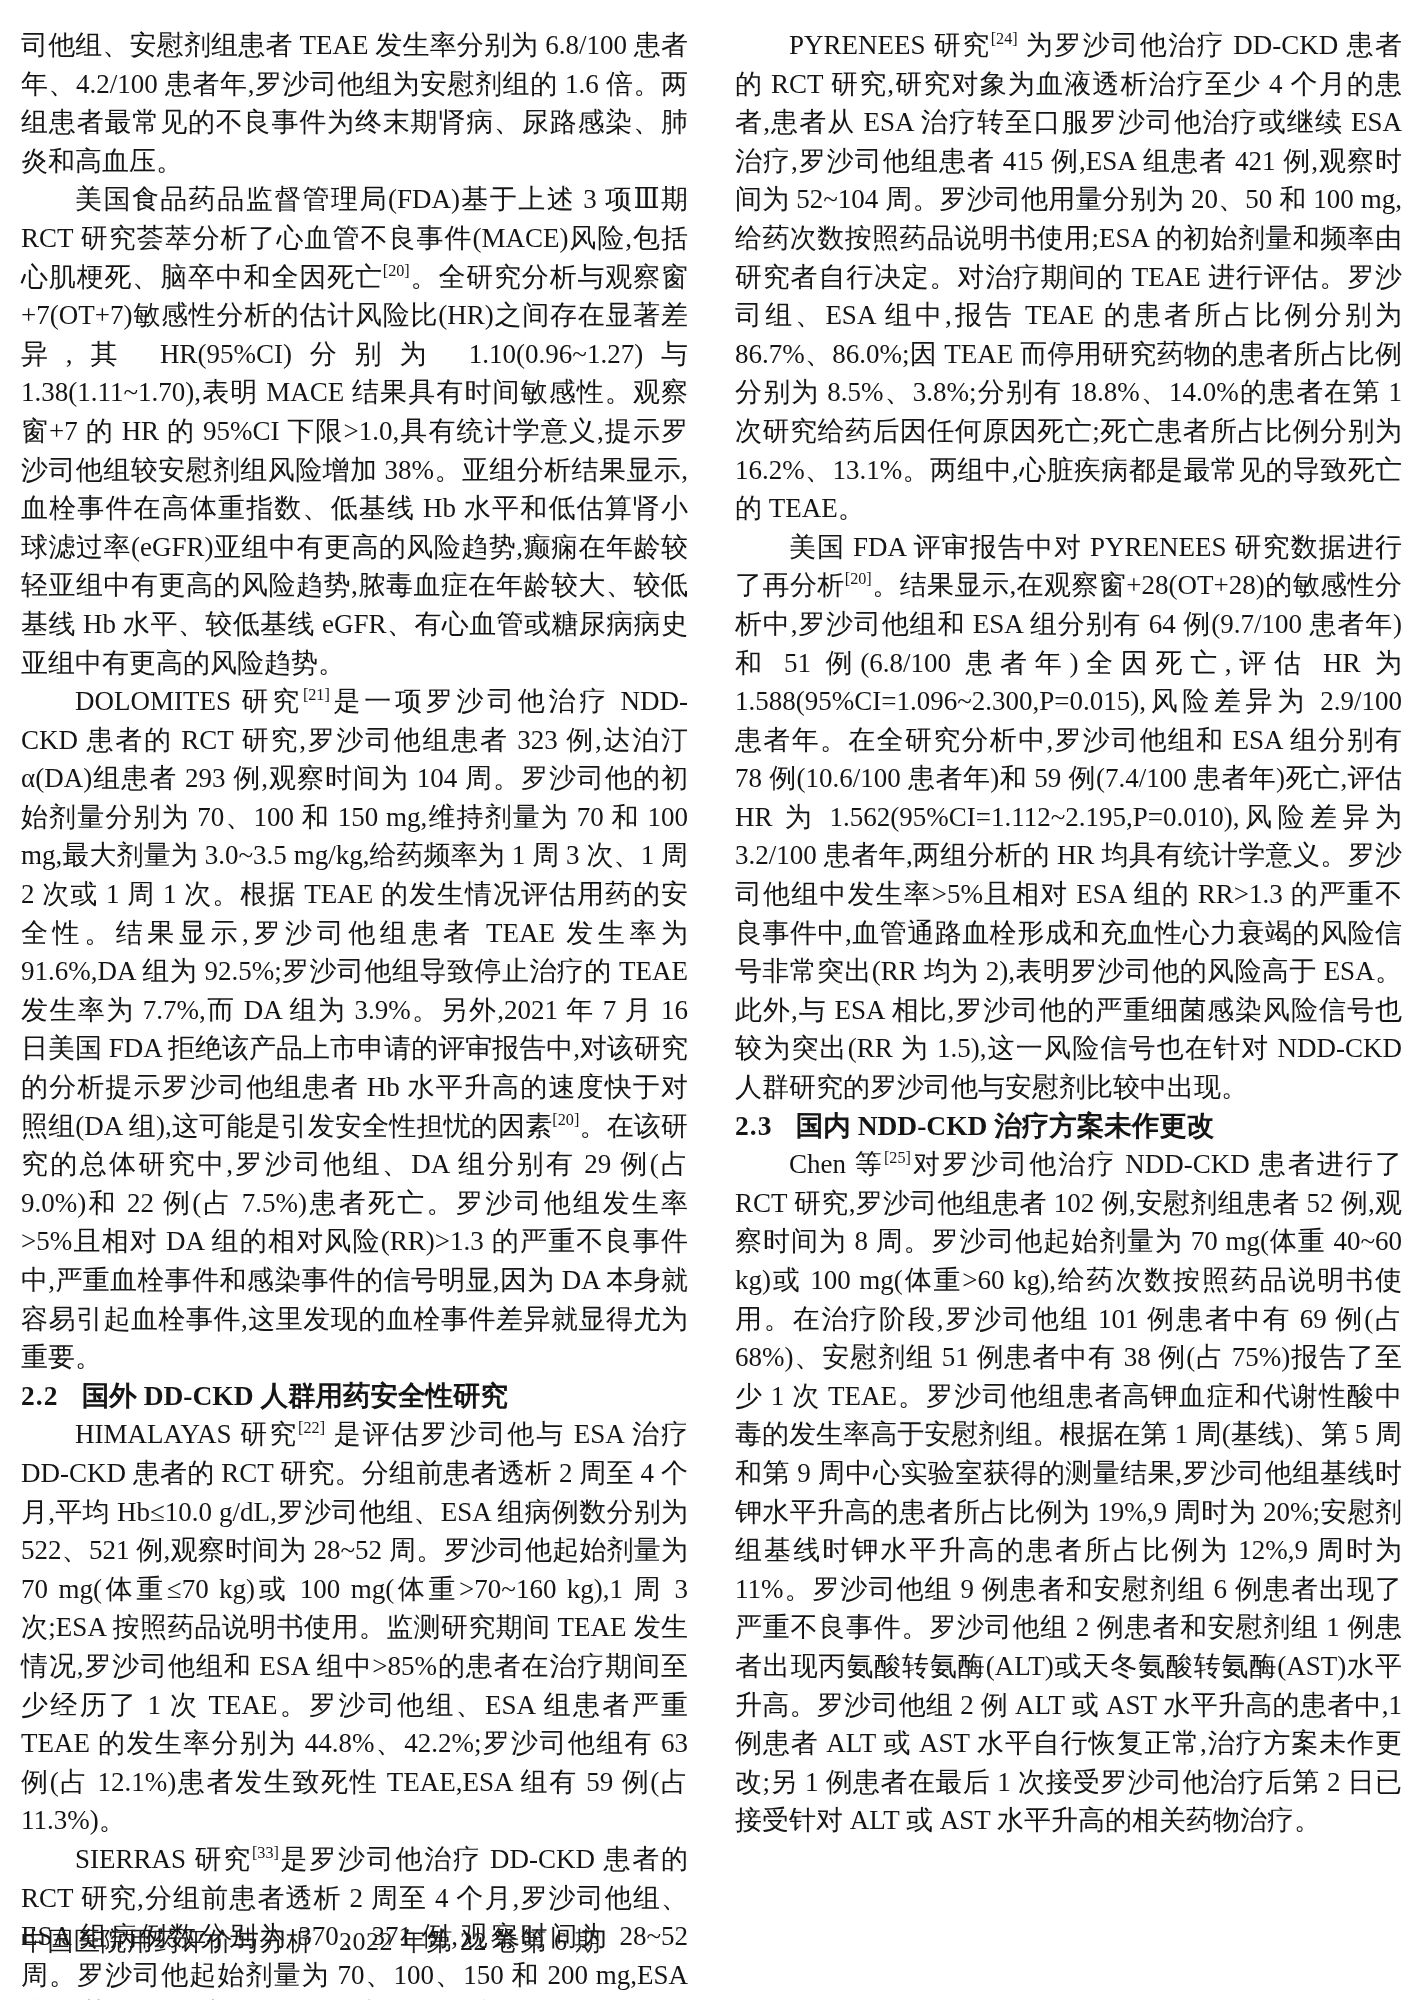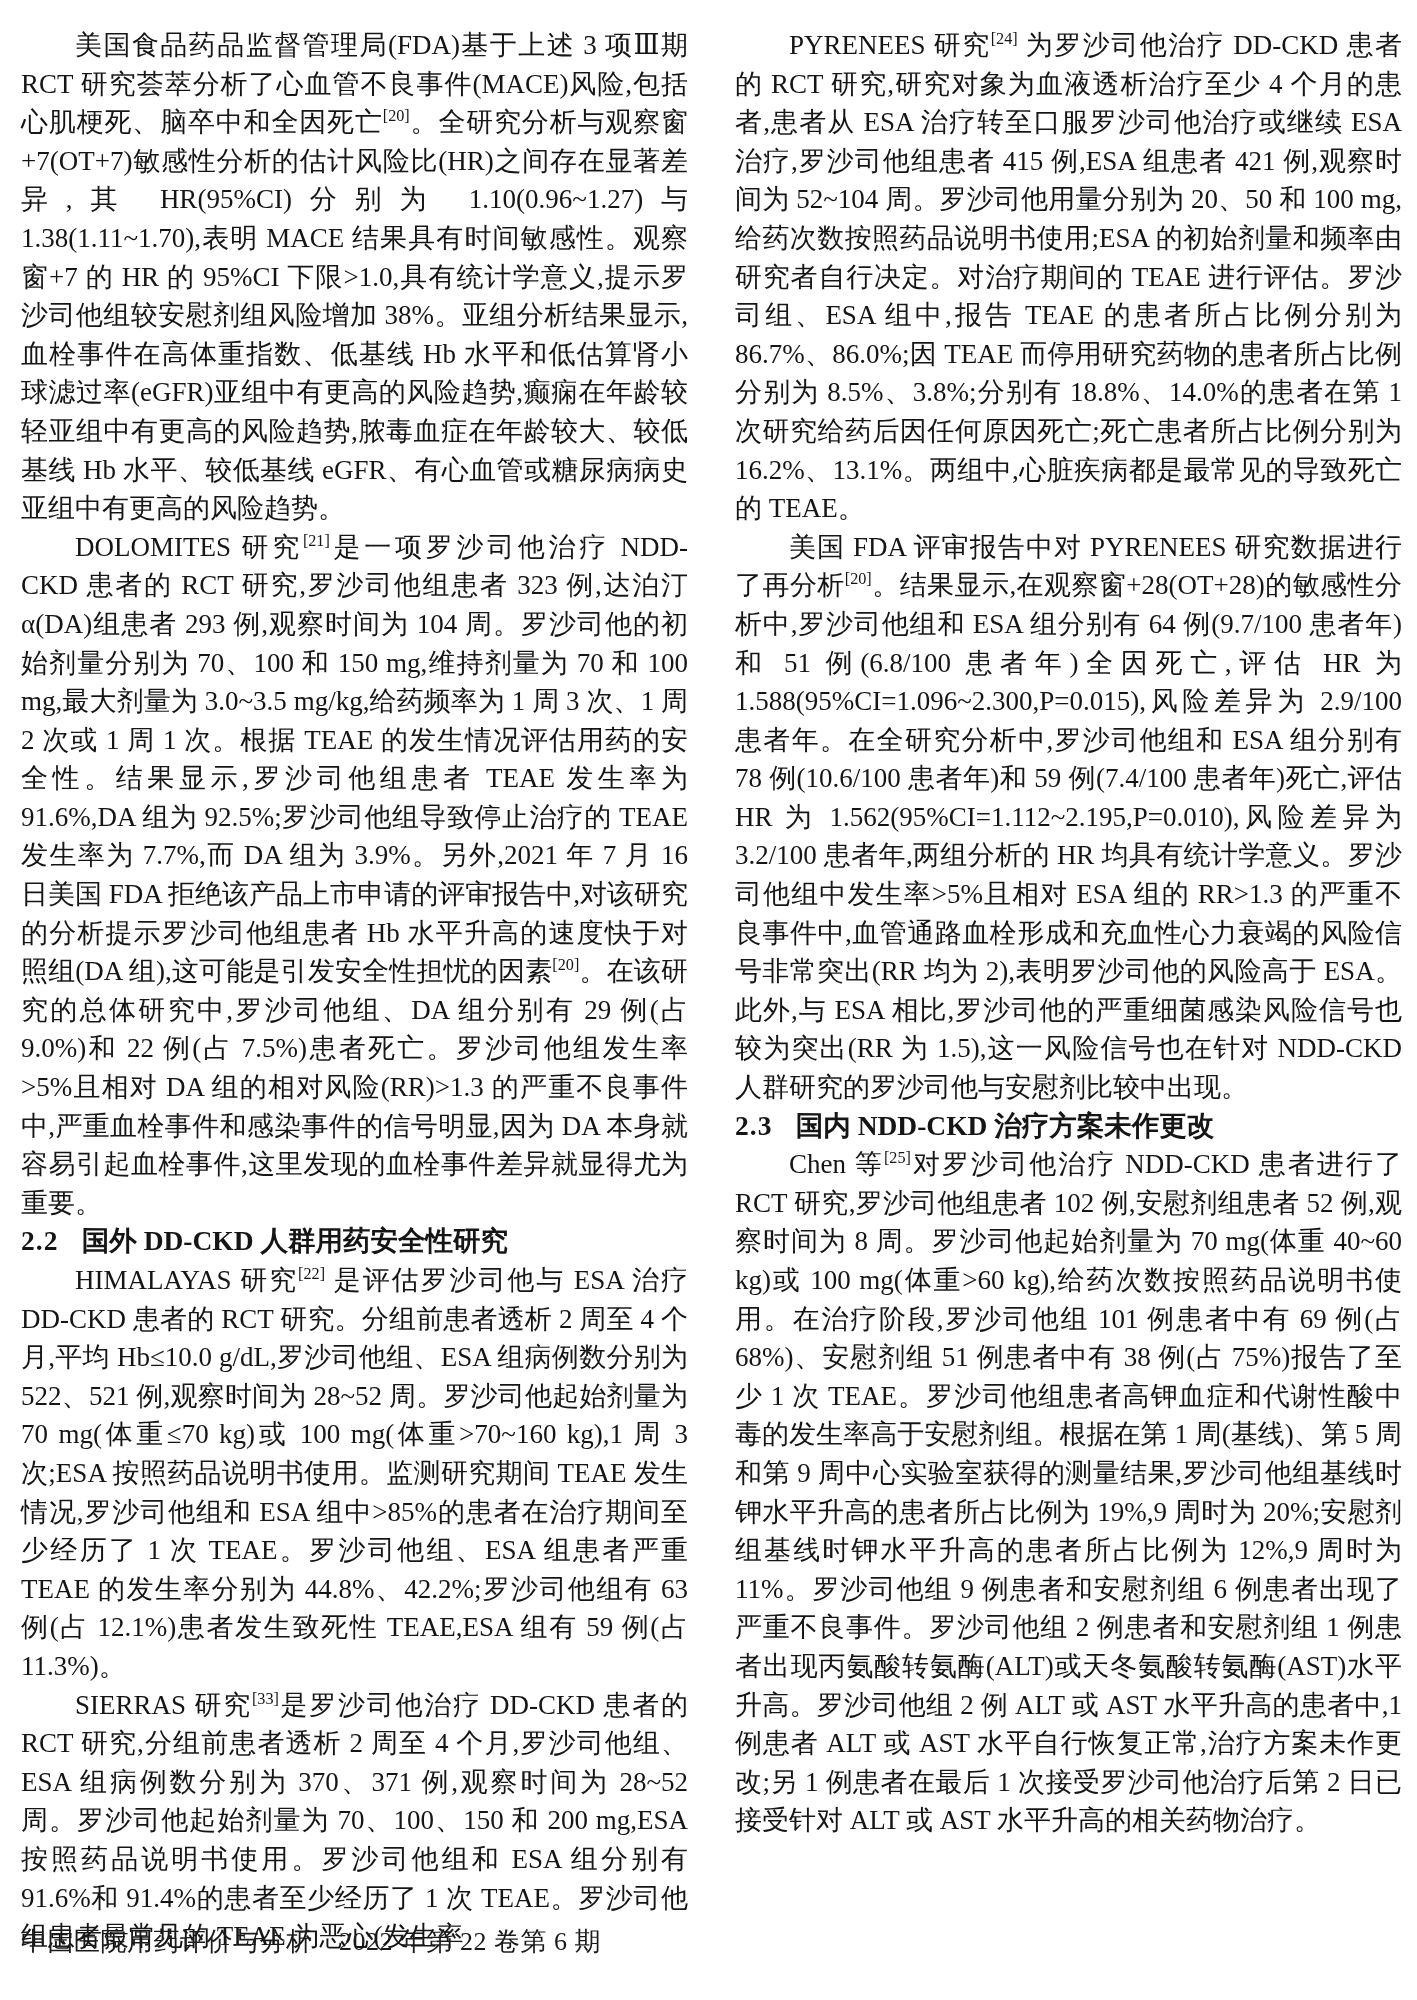--- a/index.html
+++ b/index.html
@@ -33,20 +33,21 @@
   }
   .footer .cn{letter-spacing:0.5px;}
   .footer .en{font-family:"Liberation Serif","DejaVu Serif",serif;}
 </style>
 </head>
 <body>
 
 <div class="page">
   <div class="cols">
     <div class="col">
+        <p><span>司他组、安慰剂组患者 TEAE 发生率分别为 6.8/100 患者年、4.2/100 患者年,罗沙司他组为安慰剂组的 1.6 倍。两组患者最常见的不良事件为终末期肾病、尿路感染、肺炎和高血压。</span></p>
         <p class="ind"><span>美国食品药品监督管理局(FDA)基于上述 3 项Ⅲ期 RCT 研究荟萃分析了心血管不良事件(MACE)风险,包括心肌梗死、脑卒中和全因死亡</span><span class="sup">[20]</span><span>。全研究分析与观察窗+7(OT+7)敏感性分析的估计风险比(</span><span class="it">HR</span><span>)之间存在显著差异,其 </span><span class="it">HR</span><span>(95%</span><span class="it">CI</span><span>)分别为 1.10(0.96~1.27)与 1.38(1.11~1.70),表明 MACE 结果具有时间敏感性。观察窗+7 的 </span><span class="it">HR</span><span> 的 95%</span><span class="it">CI</span><span> 下限&gt;1.0,具有统计学意义,提示罗沙司他组较安慰剂组风险增加 38%。亚组分析结果显示,血栓事件在高体重指数、低基线 Hb 水平和低估算肾小球滤过率(eGFR)亚组中有更高的风险趋势,癫痫在年龄较轻亚组中有更高的风险趋势,脓毒血症在年龄较大、较低基线 Hb 水平、较低基线 eGFR、有心血管或糖尿病病史亚组中有更高的风险趋势。</span></p>
         <p class="ind"><span>DOLOMITES 研究</span><span class="sup">[21]</span><span>是一项罗沙司他治疗 NDD-CKD 患者的 RCT 研究,罗沙司他组患者 323 例,达泊汀 α(DA)组患者 293 例,观察时间为 104 周。罗沙司他的初始剂量分别为 70、100 和 150 mg,维持剂量为 70 和 100 mg,最大剂量为 3.0~3.5 mg/kg,给药频率为 1 周 3 次、1 周 2 次或 1 周 1 次。根据 TEAE 的发生情况评估用药的安全性。结果显示,罗沙司他组患者 TEAE 发生率为 91.6%,DA 组为 92.5%;罗沙司他组导致停止治疗的 TEAE 发生率为 7.7%,而 DA 组为 3.9%。另外,2021 年 7 月 16 日美国 FDA 拒绝该产品上市申请的评审报告中,对该研究的分析提示罗沙司他组患者 Hb 水平升高的速度快于对照组(DA 组),这可能是引发安全性担忧的因素</span><span class="sup">[20]</span><span>。在该研究的总体研究中,罗沙司他组、DA 组分别有 29 例(占 9.0%)和 22 例(占 7.5%)患者死亡。罗沙司他组发生率&gt;5%且相对 DA 组的相对风险(</span><span class="it">RR</span><span>)&gt;1.3 的严重不良事件中,严重血栓事件和感染事件的信号明显,因为 DA 本身就容易引起血栓事件,这里发现的血栓事件差异就显得尤为重要。</span></p>
         <h3><span class="hnum">2.2</span><span>国外 DD-CKD 人群用药安全性研究</span></h3>
         <p class="ind"><span>HIMALAYAS 研究</span><span class="sup">[22]</span><span> 是评估罗沙司他与 ESA 治疗 DD-CKD 患者的 RCT 研究。分组前患者透析 2 周至 4 个月,平均 Hb≤10.0 g/dL,罗沙司他组、ESA 组病例数分别为 522、521 例,观察时间为 28~52 周。罗沙司他起始剂量为 70 mg(体重≤70 kg)或 100 mg(体重&gt;70~160 kg),1 周 3 次;ESA 按照药品说明书使用。监测研究期间 TEAE 发生情况,罗沙司他组和 ESA 组中&gt;85%的患者在治疗期间至少经历了 1 次 TEAE。罗沙司他组、ESA 组患者严重 TEAE 的发生率分别为 44.8%、42.2%;罗沙司他组有 63 例(占 12.1%)患者发生致死性 TEAE,ESA 组有 59 例(占 11.3%)。</span></p>
         <p class="ind"><span>SIERRAS 研究</span><span class="sup">[33]</span><span>是罗沙司他治疗 DD-CKD 患者的 RCT 研究,分组前患者透析 2 周至 4 个月,罗沙司他组、ESA 组病例数分别为 370、371 例,观察时间为 28~52 周。罗沙司他起始剂量为 70、100、150 和 200 mg,ESA 按照药品说明书使用。罗沙司他组和 ESA 组分别有 91.6%和 91.4%的患者至少经历了 1 次 TEAE。罗沙司他组患者最常见的 TEAE 为恶心(发生率</span></p>
       </div>
     <div class="col">
         <p class="ind"><span>PYRENEES 研究</span><span class="sup">[24]</span><span> 为罗沙司他治疗 DD-CKD 患者的 RCT 研究,研究对象为血液透析治疗至少 4 个月的患者,患者从 ESA 治疗转至口服罗沙司他治疗或继续 ESA 治疗,罗沙司他组患者 415 例,ESA 组患者 421 例,观察时间为 52~104 周。罗沙司他用量分别为 20、50 和 100 mg,给药次数按照药品说明书使用;ESA 的初始剂量和频率由研究者自行决定。对治疗期间的 TEAE 进行评估。罗沙司组、ESA 组中,报告 TEAE 的患者所占比例分别为 86.7%、86.0%;因 TEAE 而停用研究药物的患者所占比例分别为 8.5%、3.8%;分别有 18.8%、14.0%的患者在第 1 次研究给药后因任何原因死亡;死亡患者所占比例分别为 16.2%、13.1%。两组中,心脏疾病都是最常见的导致死亡的 TEAE。</span></p>
         <p class="ind"><span>美国 FDA 评审报告中对 PYRENEES 研究数据进行了再分析</span><span class="sup">[20]</span><span>。结果显示,在观察窗+28(OT+28)的敏感性分析中,罗沙司他组和 ESA 组分别有 64 例(9.7/100 患者年)和 51 例(6.8/100 患者年)全因死亡,评估 </span><span class="it">HR</span><span> 为 1.588(95%</span><span class="it">CI</span><span>=1.096~2.300,</span><span class="it">P</span><span>=0.015),风险差异为 2.9/100 患者年。在全研究分析中,罗沙司他组和 ESA 组分别有 78 例(10.6/100 患者年)和 59 例(7.4/100 患者年)死亡,评估 </span><span class="it">HR</span><span> 为 1.562(95%</span><span class="it">CI</span><span>=1.112~2.195,</span><span class="it">P</span><span>=0.010),风险差异为 3.2/100 患者年,两组分析的 </span><span class="it">HR</span><span> 均具有统计学意义。罗沙司他组中发生率&gt;5%且相对 ESA 组的 </span><span class="it">RR</span><span>&gt;1.3 的严重不良事件中,血管通路血栓形成和充血性心力衰竭的风险信号非常突出(</span><span class="it">RR</span><span> 均为 2),表明罗沙司他的风险高于 ESA。此外,与 ESA 相比,罗沙司他的严重细菌感染风险信号也较为突出(</span><span class="it">RR</span><span> 为 1.5),这一风险信号也在针对 NDD-CKD 人群研究的罗沙司他与安慰剂比较中出现。</span></p>
         <h3><span class="hnum">2.3</span><span>国内 NDD-CKD 治疗方案未作更改</span></h3>

